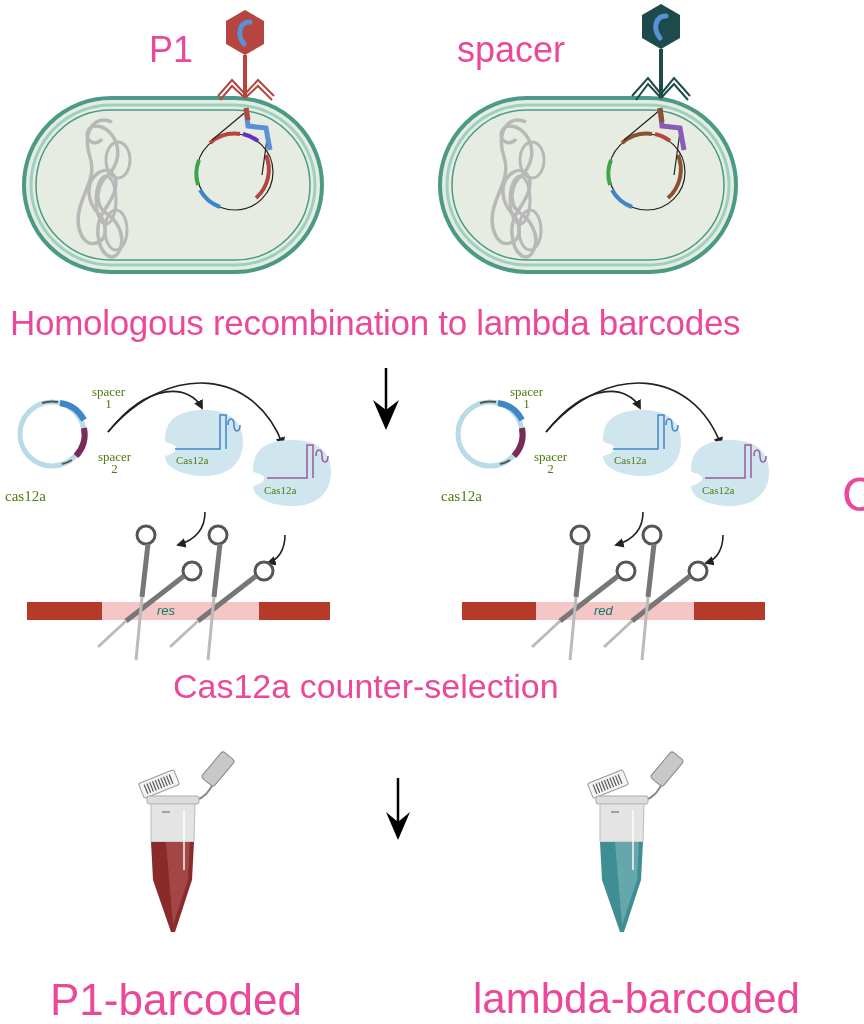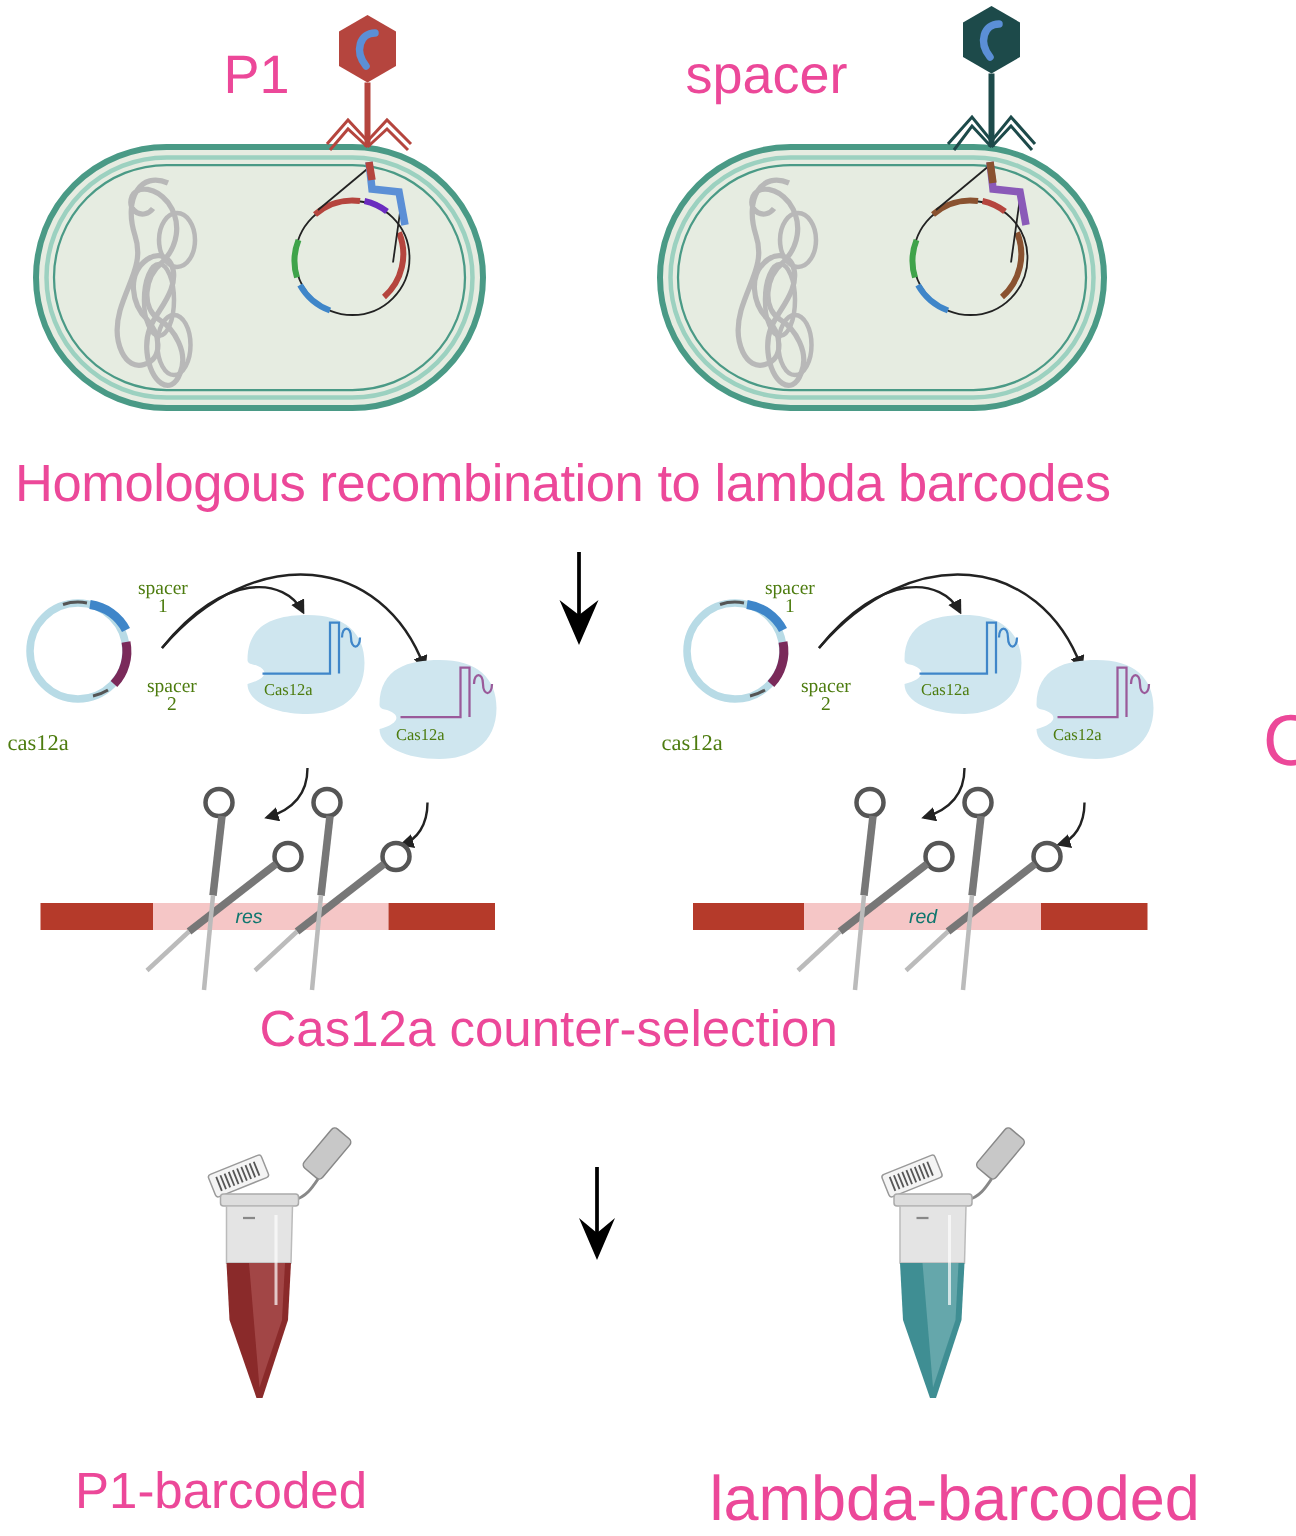--- a/index.html
+++ b/index.html
@@ -2,21 +2,21 @@
 <html><head>
 <meta charset="utf-8">
 <style>
   html, body { margin:0; padding:0; background:#ffffff; }
   body { width:864px; height:1024px; position:relative; overflow:hidden; font-family:"Liberation Sans", sans-serif; color:#111; }
   .lbl { position:absolute; font-family:"Liberation Sans", sans-serif; color:#ec4899; white-space:nowrap;margin-top:19px; }
   #title-p1 { left:149px; top:10px; font-size:36px; }
   #title-lambda { left:457px; top:10px; font-size:36px; }
   #step1 { left:10px; top:284px; font-size:35px; letter-spacing:-0.3px; }
   #step2 { left:173px; top:648px; font-size:34px;text-align:right; }
-  #out-p1 { left:50px; top:956px; font-size:34px; }
+  #out-p1 { left:50px; top:956px; font-size:44px; }
   #out-lambda { left:473px; top:956px; font-size:42px; }
   #cut-letter { left:842px; top:448px; font-size:48px; }
   .small { position:absolute; font-family:Liberation Serif, serif; font-size:13px; color:#4d7c0f; line-height:12px; text-align:center; }
   .gene { position:absolute; font-family:"Liberation Sans", sans-serif; font-style:italic; font-size:13px; color:#0f766e; }
   svg { position:absolute; left:0; top:0; }
 </style>
 </head>
 <body>
 
 <div class="lbl" id="title-p1">P1</div>
@@ -217,13 +217,13 @@
 <div class="small" style="left:5px; top:490px; font-size:15px;">cas12a</div>
 <div class="small" style="left:176px; top:454px; font-size:11px;">Cas12a</div>
 <div class="small" style="left:264px; top:484px; font-size:11px;">Cas12a</div>
 <div class="gene" style="left:157px; top:603px;">res</div>
 
 <div class="small" style="left:510px; top:386px;"><span>spacer</span><br><span>1</span></div>
 <div class="small" style="left:534px; top:451px;"><span>spacer</span><br><span>2</span></div>
 <div class="small" style="left:441px; top:490px; font-size:15px;">cas12a</div>
 <div class="small" style="left:614px; top:454px; font-size:11px;">Cas12a</div>
 <div class="small" style="left:702px; top:484px; font-size:11px;">Cas12a</div>
-<div class="gene" style="left:594px; top:603px;margin-left:12px;">red</div>
+<div class="gene" style="left:594px; top:603px;">red</div>
 
 </body></html>

